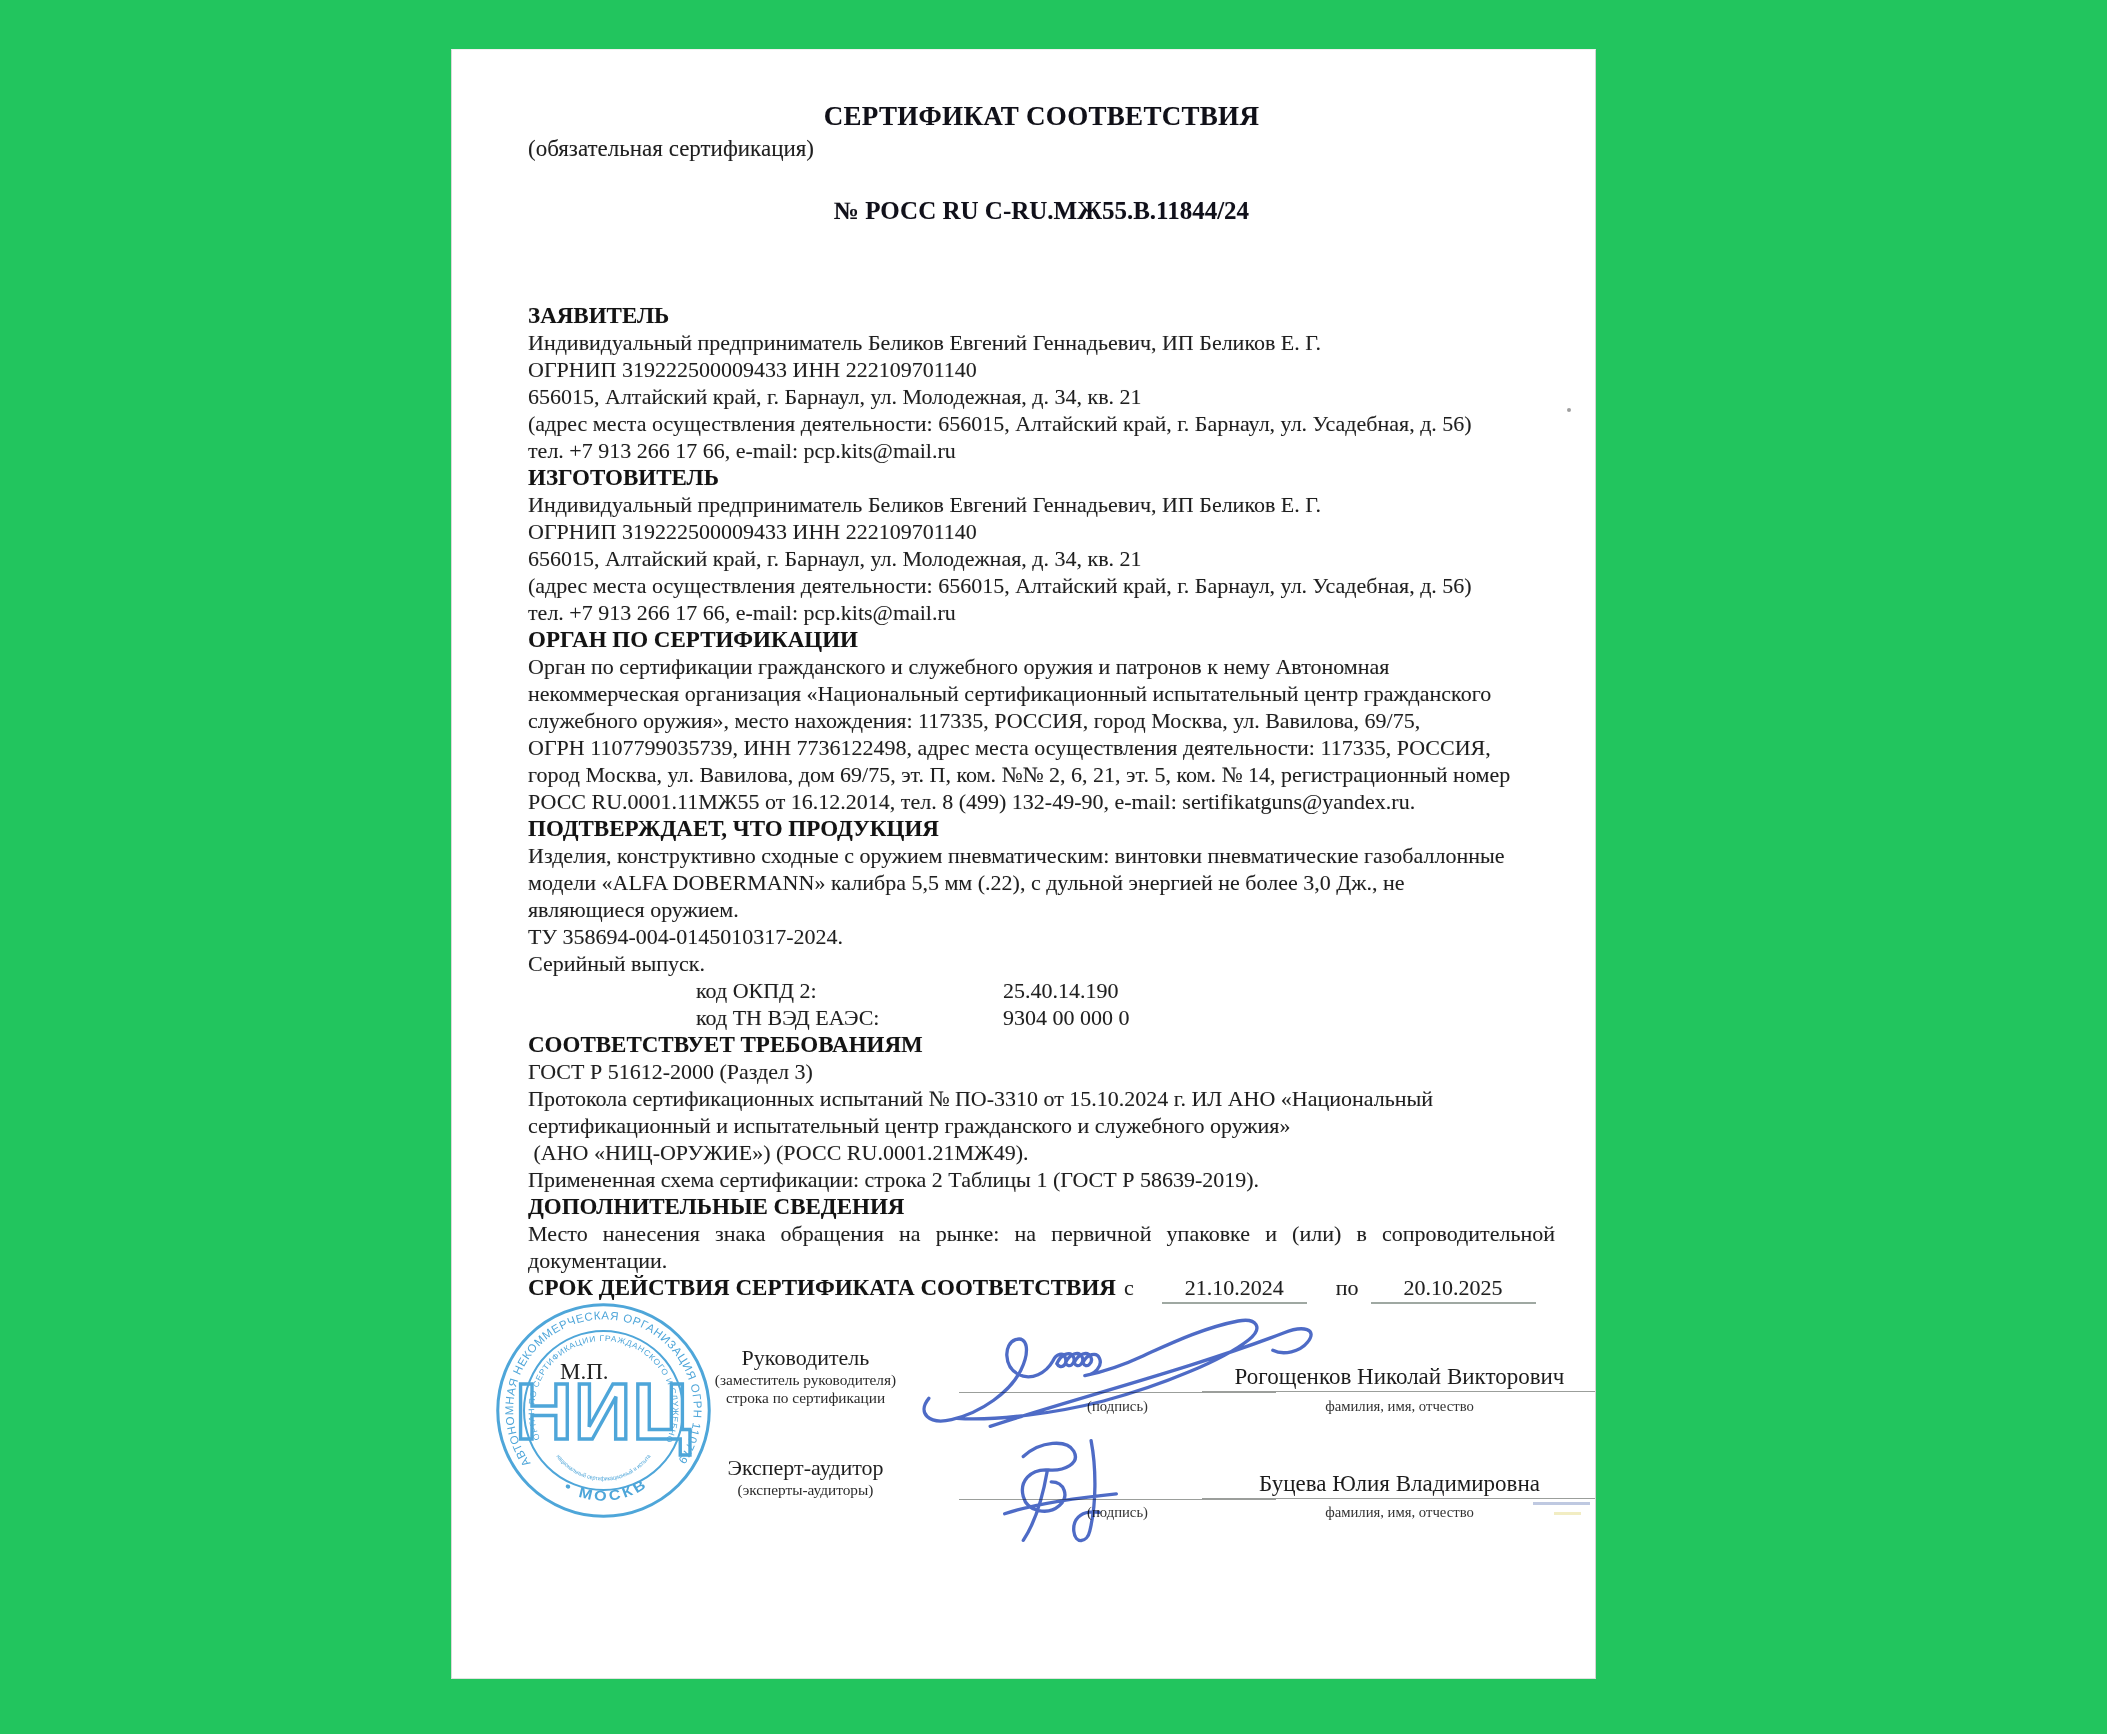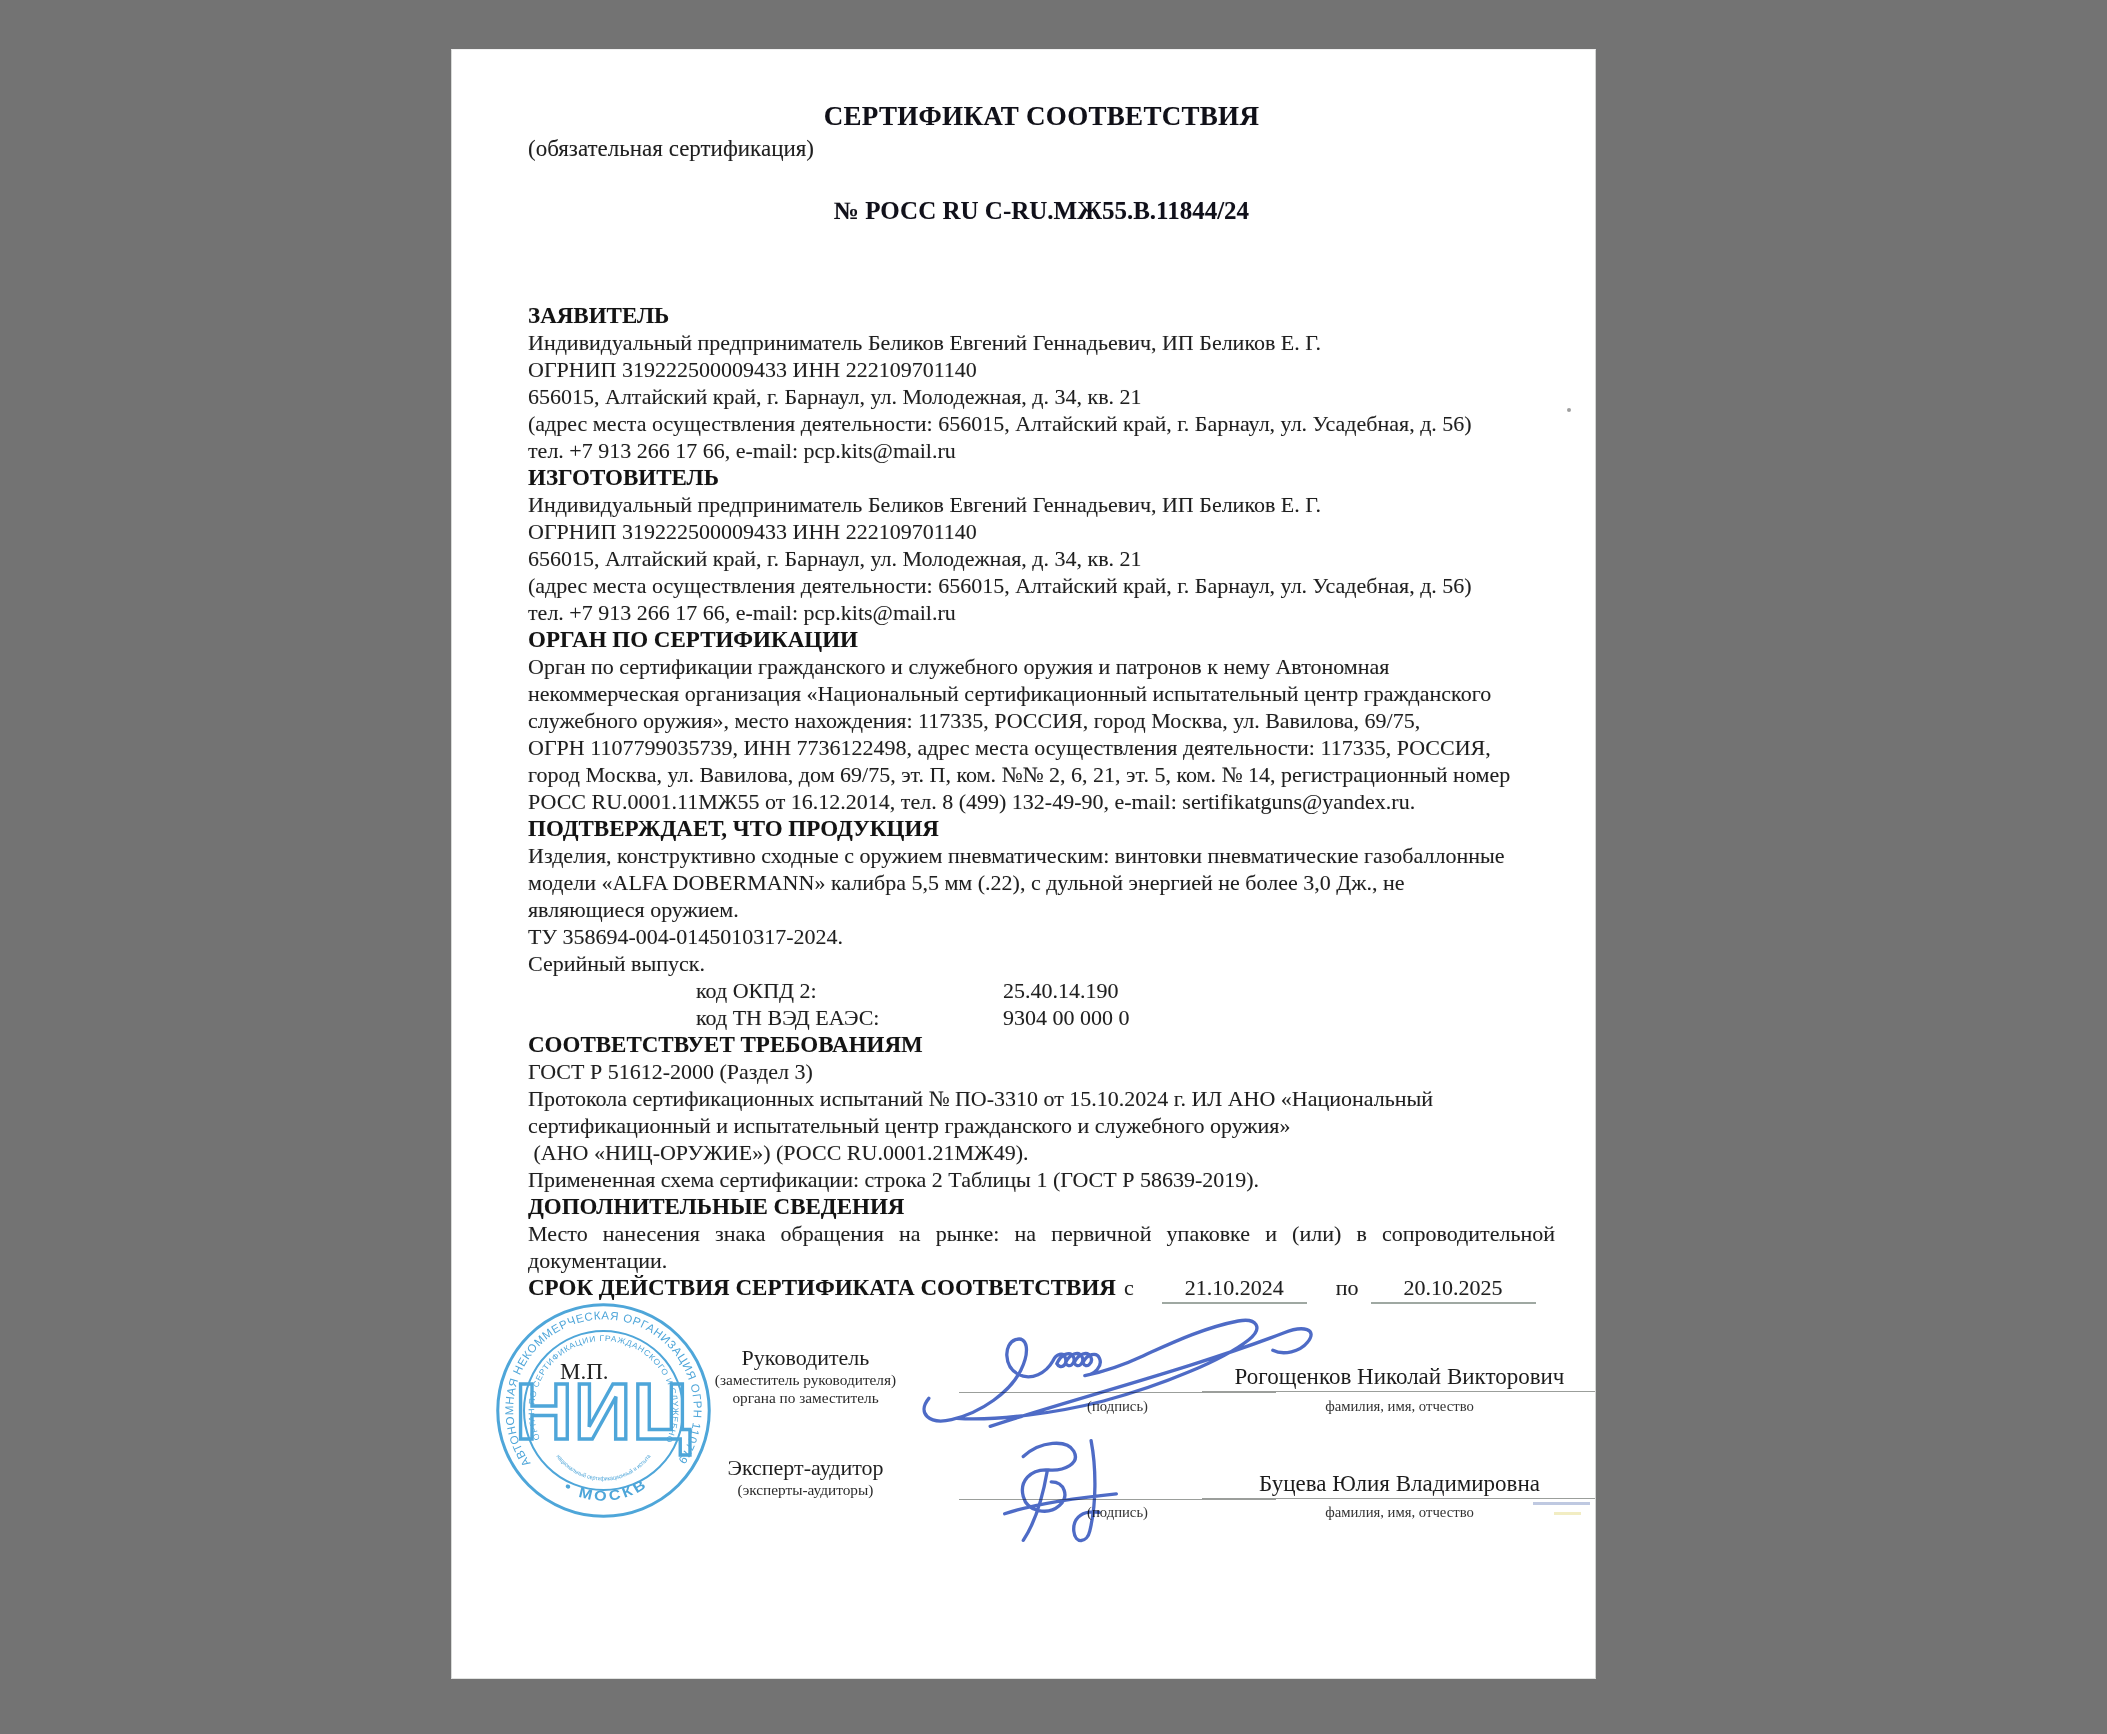--- a/index.html
+++ b/index.html
@@ -1,16 +1,16 @@
 <!DOCTYPE html>
 <html style="font-size:10.7px"><head>
 <meta charset="utf-8">
 <style>
   html,body{margin:0;padding:0;background:#ffffff;}
-  .canvas{position:relative;width:2108px;height:1734px;background:#737373;overflow:hidden;
+  .canvas{position:relative;width:2108px;height:1734px;background:#22c55e;overflow:hidden;
           font-family:"Liberation Serif","DejaVu Serif",serif;}
   .page{position:absolute;left:451px;top:49px;width:1143px;height:1628px;background:#ffffff;
         border-left:1.3px solid #d8dad8;border-right:1.3px solid #d2d4d2;
         border-bottom:1.3px solid #e0e2e0;border-top:0.7px solid #f1f1f1;overflow:hidden;}
   .content{position:absolute;left:76px;top:52px;width:1027px;
            font-size:22px;line-height:27px;color:#1f1f1f;
            text-shadow:0 0 0.7px rgba(40,40,40,.28);}
   .ln{white-space:pre;}
   .hd{font-weight:bold;font-size:23px;color:#131313;}
   .doc-title{font-size:27px;line-height:29px;font-weight:bold;text-align:center;letter-spacing:0.3px;color:#101018;}
@@ -152,21 +152,21 @@
         <textPath href="#arcIB" startOffset="0" textLength="218" lengthAdjust="spacingAndGlyphs">национальный сертификационный и испытательный центр</textPath>
       </text>
       <text x="170" y="212" text-anchor="middle" font-size="118" font-weight="bold" letter-spacing="2" fill="none" stroke="#3f9ed6" stroke-width="5">НИЦ</text>
     </svg>
 
     <div class="mp">М.П.</div>
 
     <div class="role role1">
       <div class="r-main">Руководитель</div>
       <div class="r-note">(заместитель руководителя)</div>
-      <div class="r-note">органа по заместитель</div>
+      <div class="r-note">строка по сертификации</div>
     </div>
 
     <svg class="sig-svg sig1" viewBox="0 0 640 180">
       <g fill="none" stroke="#3b5bc0" stroke-width="5" stroke-linecap="round" stroke-linejoin="round" opacity="0.9">
         <path d="M28,128 C10,150 28,168 62,160 C108,149 150,118 166,86 C180,57 176,34 158,40 C140,46 140,80 162,92 C182,102 204,90 214,72 C219,61 230,58 233,68 C236,79 225,85 220,76 C226,62 240,56 245,66 C249,76 238,84 233,75 C239,61 253,56 258,66 C262,76 251,84 246,75 C252,61 266,56 271,66 C275,76 264,84 259,75 C265,61 280,58 284,68 C289,80 277,92 262,94 C290,88 320,78 350,64 C390,46 440,22 492,12 C520,7 530,22 508,40 C470,70 380,108 290,132 C220,150 130,162 70,158 M120,170 C240,130 420,84 560,30 C590,18 612,24 596,44 C585,58 560,64 544,56"></path>
       </g>
     </svg>
     <div class="sig-line sl1"></div>
     <div class="sig-cap sc1">(подпись)</div>
     <div class="name nm1">Рогощенков Николай Викторович</div>

